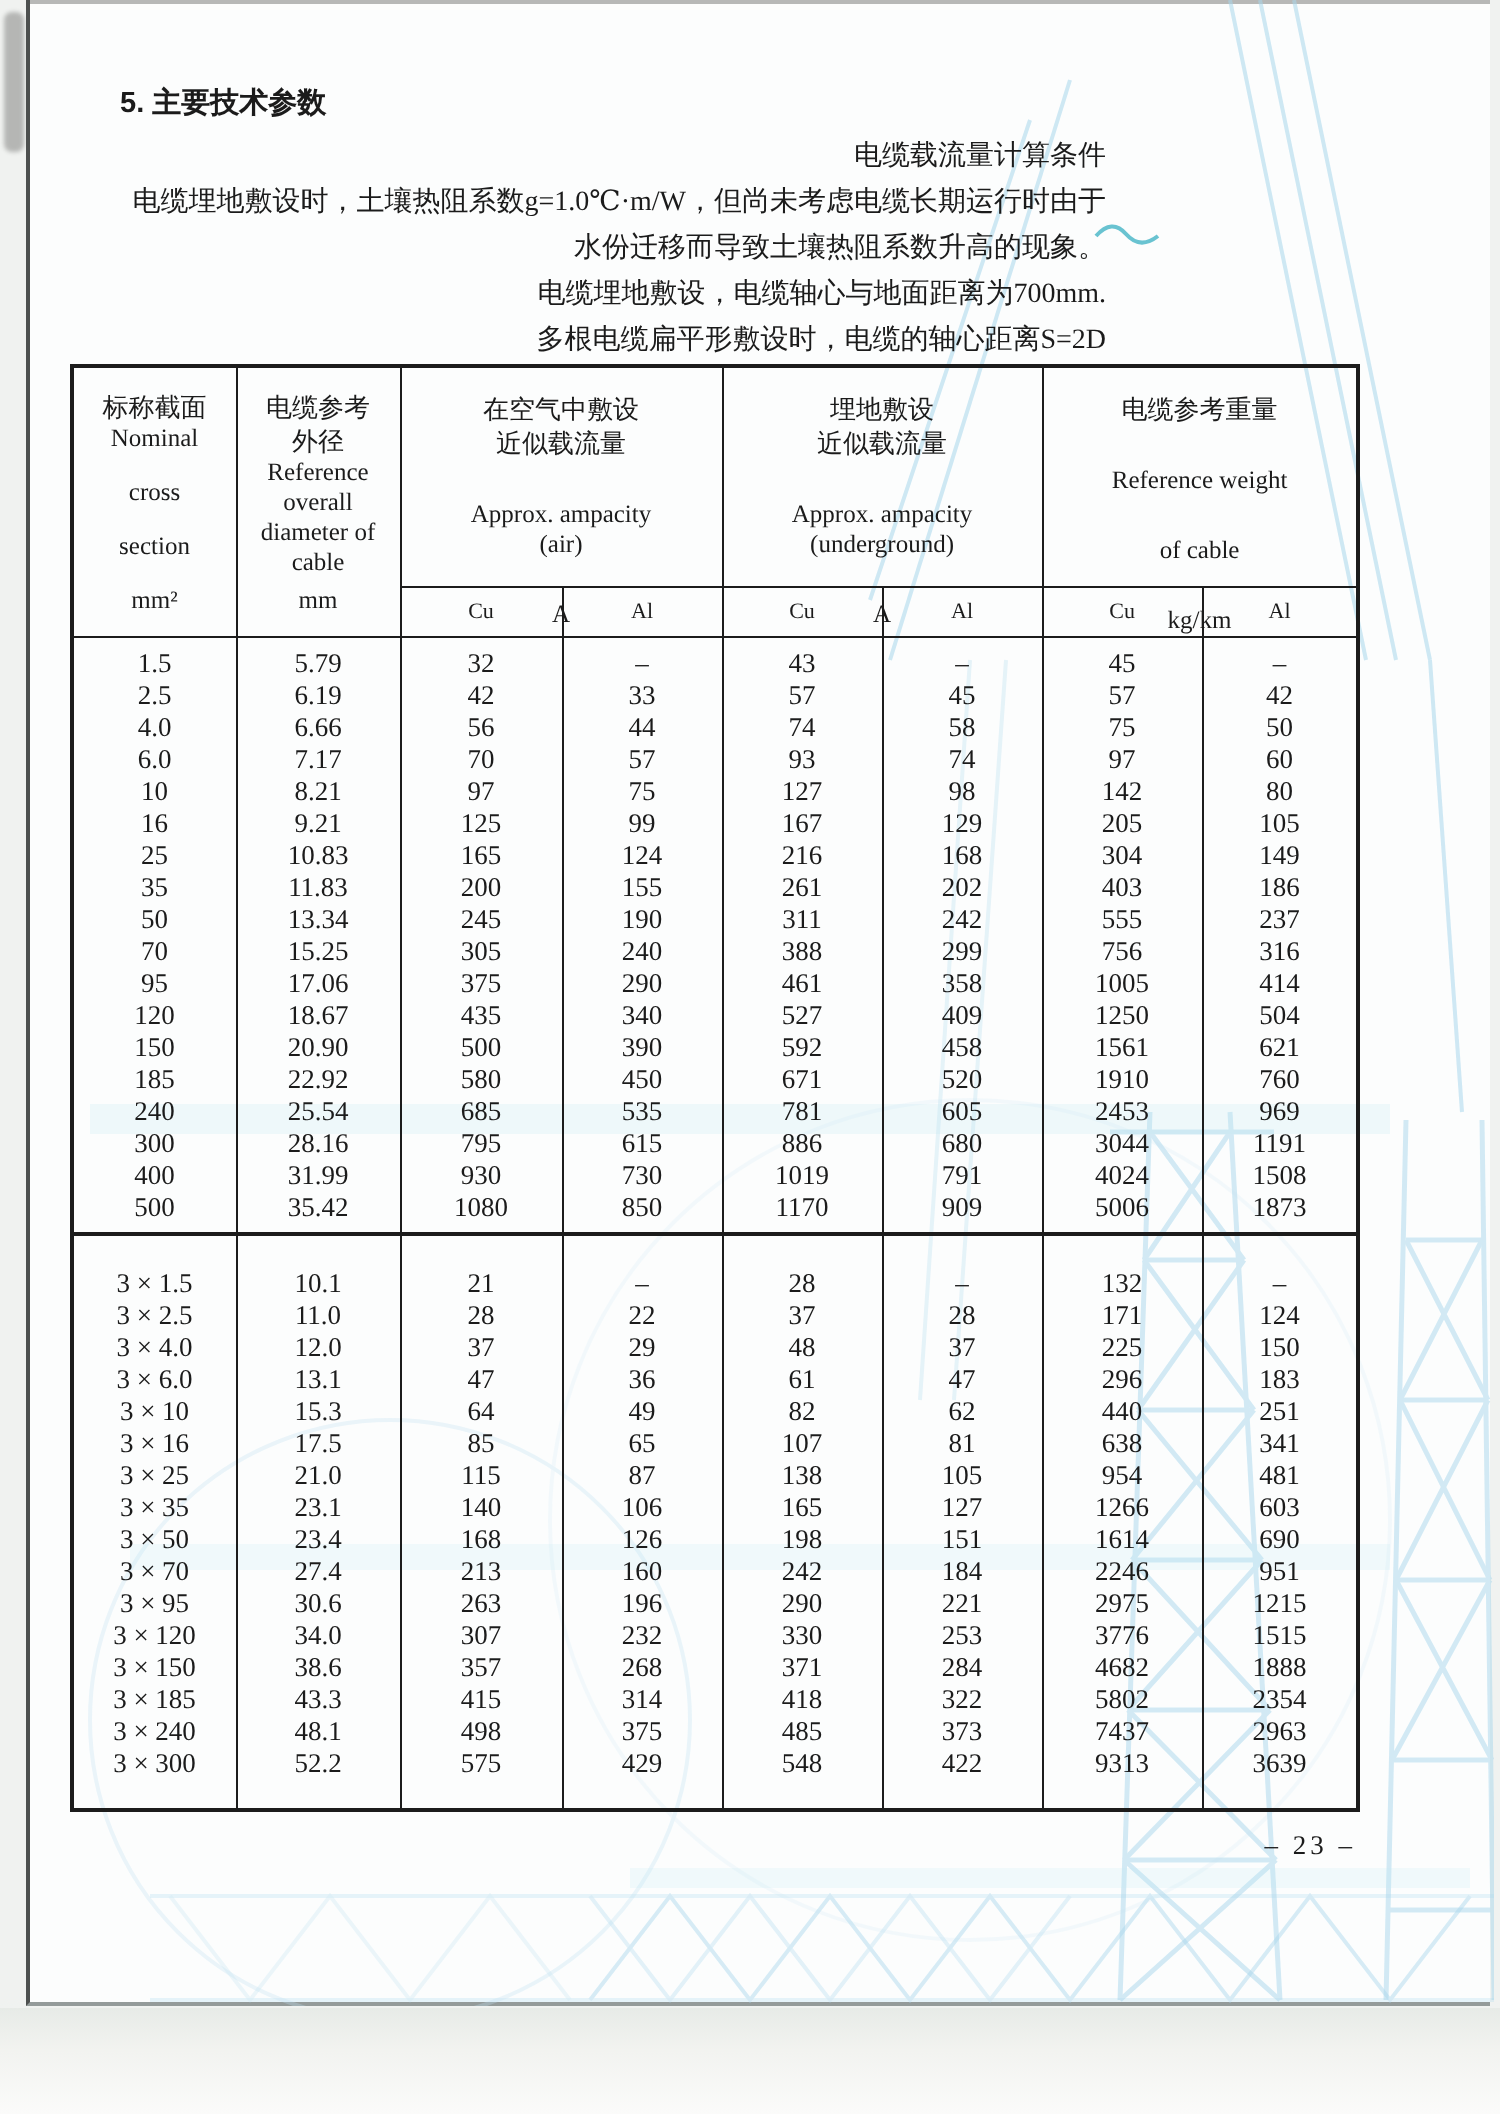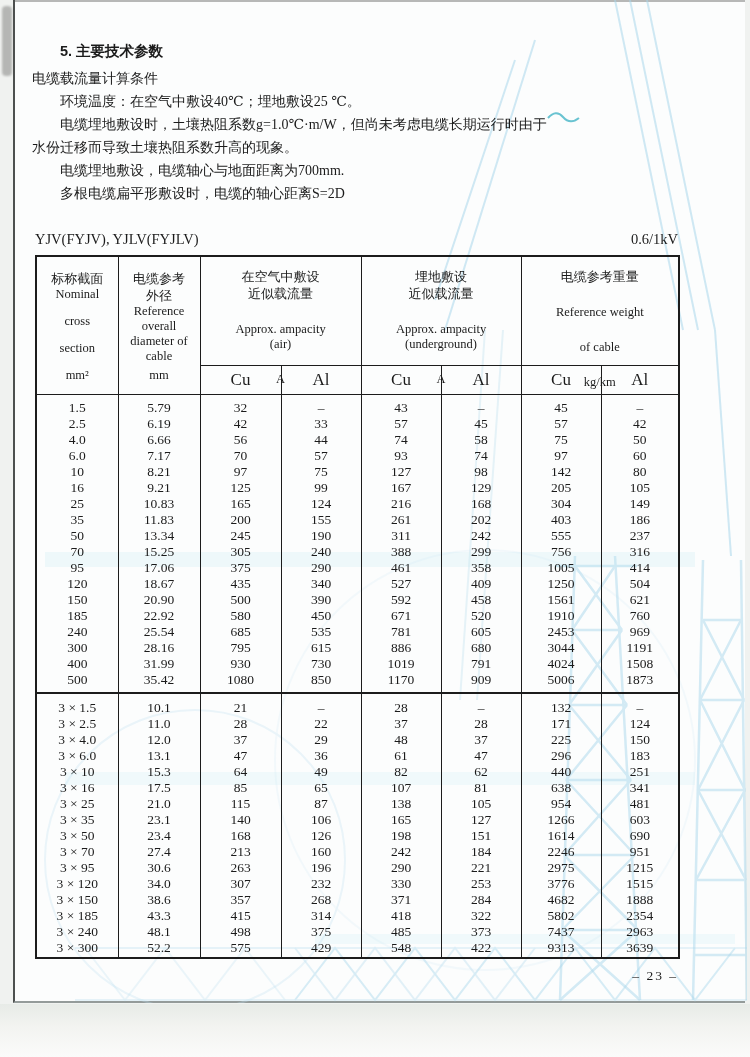--- a/index.html
+++ b/index.html
@@ -28,52 +28,52 @@
     border-bottom:2px solid #949b9a;
   }
   .page::before {
     content:""; position:absolute; left:0; right:0; top:0; height:2px;
     background:#7d807e; opacity:.55;
   }
   .wm { position:absolute; left:0; top:0; z-index:0; pointer-events:none; }
   .content { position:relative; z-index:1; padding:42px 0 0 17px; width:538px; }
 
   .heading { margin:0 0 6px 28px; font-family:"Liberation Sans","DejaVu Sans",sans-serif; font-weight:bold; font-size:14.5px; }
-  .intro p { margin:0; font-size:14px; line-height:23px; }
+  .intro p { margin:0; font-size:14px; line-height:23px;text-align:right; }
   .intro p.ind { text-indent:2em; }
 
   .caption-row {
     display:flex; justify-content:space-between; align-items:flex-end;
     width:643px; margin:26px 0 7px 3px; font-size:14.5px;
   }
 
   table.amp {
     width:643px; margin-left:3px; border-collapse:collapse; table-layout:fixed;
     border:2px solid #1c1c1c;
   }
   table.amp th { border:1px solid #1c1c1c; font-weight:normal; padding:4px; }
   .hc { display:flex; flex-direction:column; justify-content:space-between; align-items:center; padding:7px 2px 6px; }
   .h126 { height:126px; }
   .h100 { height:100px;gap:20px; }
   .zh { font-size:13px; line-height:17px; }
   .en { font-size:12.5px; line-height:15px; }
   .zh-narrow { width:54px; text-align:center; }
   .en-narrow { width:76px; }
   .blk { display:flex; flex-direction:column; align-items:center; }
-  tr.subrow th { height:25px; font-size:17px; }
+  tr.subrow th { height:25px; font-size:11px; }
 
   tbody td {
     text-align:center; font-size:13.5px; line-height:16px; height:16px; padding:0;
     border-left:1px solid #1c1c1c; border-right:1px solid #1c1c1c;
   }
   tbody.sec0 tr:first-child td { padding-top:5px; }
   tbody.sec0 tr:last-child td { padding-bottom:4px; }
   tbody.sec1 { border-top:2px solid #1c1c1c; }
-  tbody.sec1 tr:first-child td { padding-top:6px; }
-  tbody.sec1 tr:last-child td { padding-bottom:1px; }
+  tbody.sec1 tr:first-child td { padding-top:16px; }
+  tbody.sec1 tr:last-child td { padding-bottom:14px; }
 
   .page-num { width:643px; margin-left:3px; text-align:right; font-size:13.5px; margin-top:9px; letter-spacing:2px; }
 </style>
 </head>
 <body>
 
 <div class="scan-area">
   <div class="bed-bottom"></div>
   <div class="edge-smudge"></div>
 
@@ -126,30 +126,25 @@
         <rect x="300" y="934" width="420" height="10" opacity="0.18"></rect>
       </g>
       <path d="M533,118 q 8,-9 15,-1 t 16,1" stroke="#43b4c6" stroke-width="2" fill="none" opacity="0.8"></path>
     </svg>
 
     <div class="content">
       <h3 class="heading">5. 主要技术参数</h3>
 
       <div class="intro">
         <p>电缆载流量计算条件</p>
-        <p class="ind">环境温度：在空气中敷设40℃；埋地敷设25 ℃。</p>
         <p class="ind">电缆埋地敷设时，土壤热阻系数g=1.0℃·m/W，但尚未考虑电缆长期运行时由于水份迁移而导致土壤热阻系数升高的现象。</p>
         <p class="ind">电缆埋地敷设，电缆轴心与地面距离为700mm.</p>
         <p class="ind">多根电缆扁平形敷设时，电缆的轴心距离S=2D</p>
       </div>
 
-      <div class="caption-row">
-        <span>YJV(FYJV), YJLV(FYJLV)</span>
-        <span>0.6/1kV</span>
-      </div>
 
       <table class="amp">
         <colgroup>
           <col style="width:82px">
             <col style="width:82px">
           <col style="width:81px">
             <col style="width:80px">
           <col style="width:80px">
             <col style="width:80px">
           <col style="width:80px">

